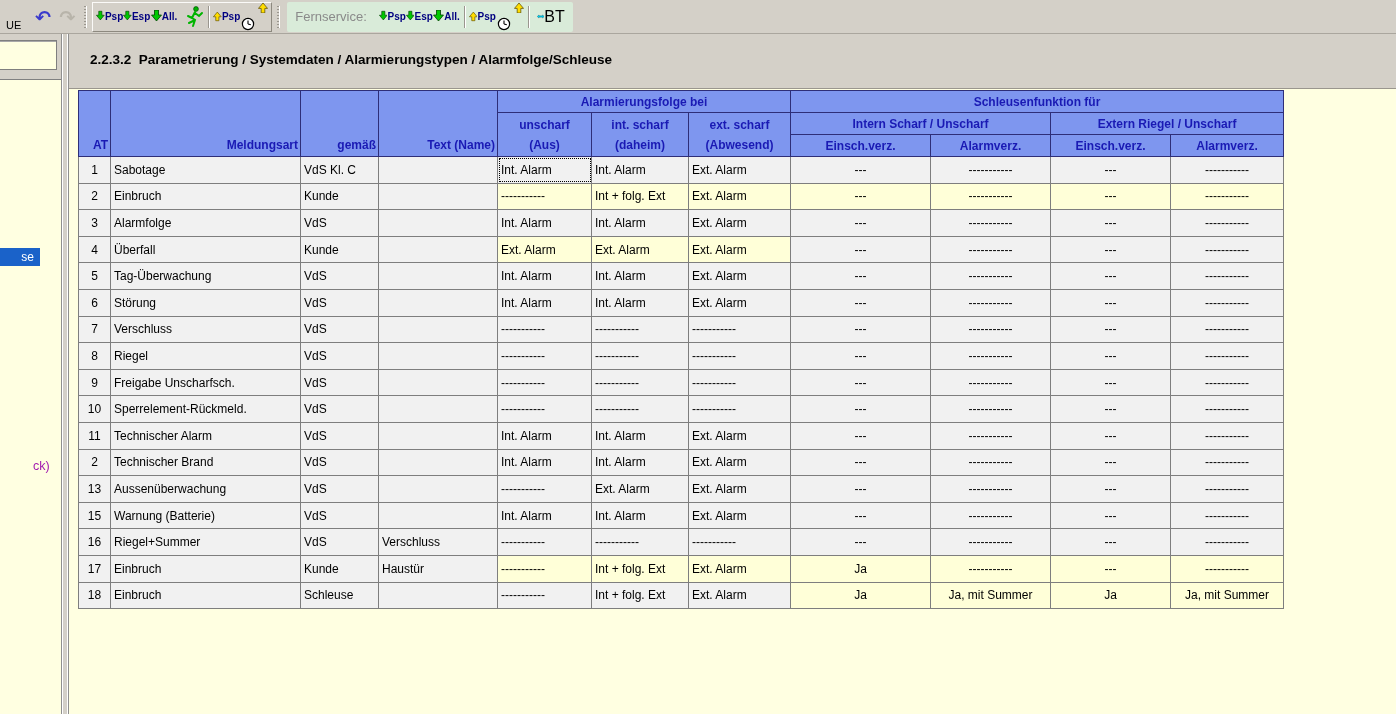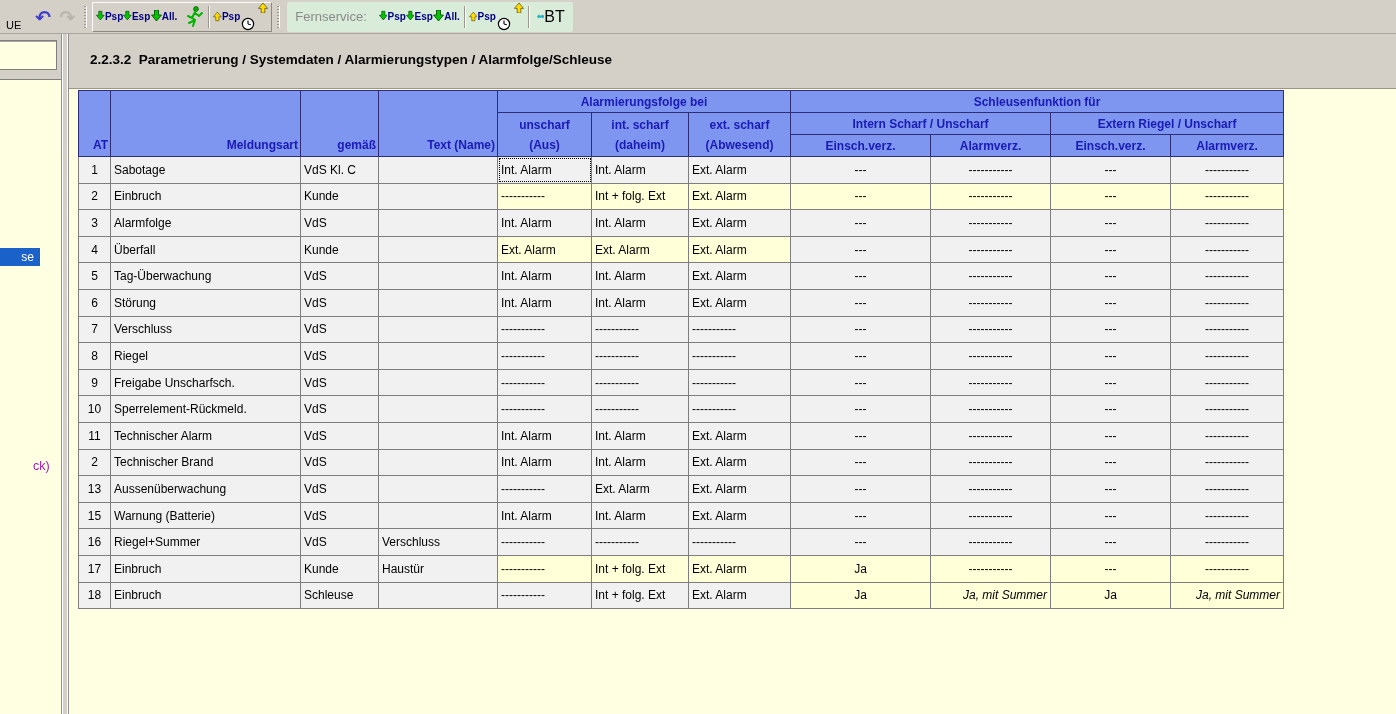--- a/index.html
+++ b/index.html
@@ -80,21 +80,21 @@
   thead th.th2 { white-space:pre-line; line-height:20px; }
   tbody td {
     background:var(--cell_grey,#F1F1F1); border:1px solid #7e7e7e; color:#000;
     font-size:12px; height:26.6px; padding:0 3px;
   }
   td.c-at { text-align:center; }
   td.c-txt { text-align:left; }
   td.c-mid { text-align:left; }
   td.c-right { text-align:center; }
   td.hl { background:var(--hl_yellow,#FFFFD8); }
-  td.left { text-align:right;font-style:italic; }
+  td.left { text-align:center; }
   td.focus { outline:1px dotted #000; outline-offset:-2px; }
   table { border:1px solid #3c3c3c; }
 </style>
 </head>
 <body>
 
 <div class="toolbar">
   <span class="ue-label">UE</span>
   <span class="glyph-btn undo">↶</span>
   <span class="glyph-btn redo">↷</span>

